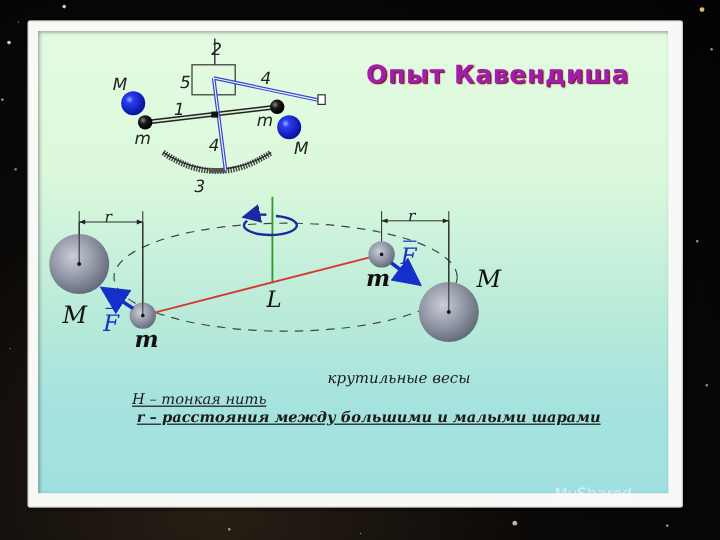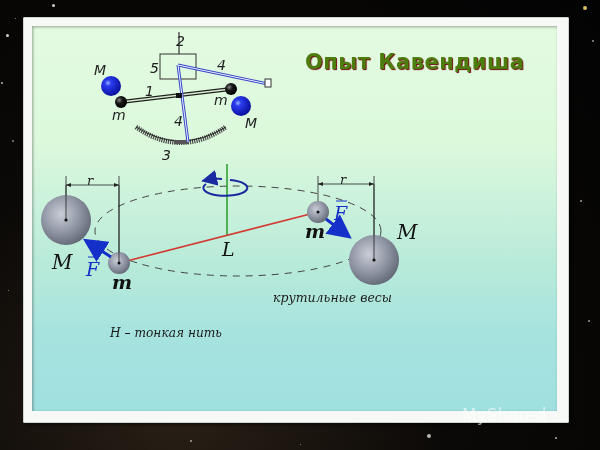--- a/index.html
+++ b/index.html
@@ -16,38 +16,38 @@
     }
     .panel {
       position:absolute; left:32px; top:26px; width:525px; height:385px;
       background: linear-gradient(180deg, #e3fbe1 0%, #dcf9dc 30%, #ccf2dc 45%, #b8ead9 62%, #a6e3df 80%, #9fe0e0 100%);
       box-shadow: inset 1px 1px 3px rgba(0,0,0,.35);
       overflow:hidden;
     }
     .title {
       position:absolute; left:305px; top:50px;
       font-family:"DejaVu Sans", sans-serif; font-weight:bold; font-size:21px;
-      color:#4d7c0f; letter-spacing:0.5px;
+      color:#a21caf; letter-spacing:0.5px;
       text-shadow: 1px 1px 1px #6e0c0c;
     }
     svg { position:absolute; left:0; top:0; }
     .legend {
       position:absolute; left:110px; top:326px;
       font-family:"DejaVu Serif", serif; font-style:italic; font-size:12.2px;
       line-height:15px; color:#1a1a1a;
     }
-    .legend .line { white-space:nowrap; }
+    .legend .line { white-space:nowrap;text-decoration:underline; }
     .legend .line.bold { font-weight:bold; padding-left:4px; }
     .caption {
-      position:absolute; left:273px; top:290px;
+      position:absolute; left:273px; top:307px;
       font-family:"DejaVu Serif", serif; font-style:italic; font-size:12.5px; color:#1a1a1a;
     }
     .watermark {
       position:absolute; left:462px; top:405px;
-      font-family:"DejaVu Sans", sans-serif; font-size:17px; color:rgba(255,255,255,.55);
+      font-family:"DejaVu Sans", sans-serif; font-size:13px; color:rgba(255,255,255,.55);
     }
     .lbl { font-family:"DejaVu Serif", serif; font-style:italic; }
     .lbl-sm { font-family:"DejaVu Sans", sans-serif; font-style:italic; }
   </style>
 </head>
 <body>
 
 <div>
   <div class="star" style="left:52px;top:4px;width:3px;height:3px;opacity:.8"></div>
   <div class="star" style="left:6px;top:34px;width:3px;height:3px;opacity:.8"></div>
@@ -187,15 +187,16 @@
     <text x="222" y="256" font-size="19" class="lbl" fill="#111">L</text>
   </g>
 </svg>
 
 <div class="title">Опыт Кавендиша</div>
 
 <div class="caption">крутильные весы</div>
 
 <div class="legend">
   <div class="line">H – тонкая нить</div>
+  <div class="line bold">r –  расстояния между большими и малыми шарами</div>
 </div>
 
 <div class="watermark">MyShared</div>
 
 </body></html>

